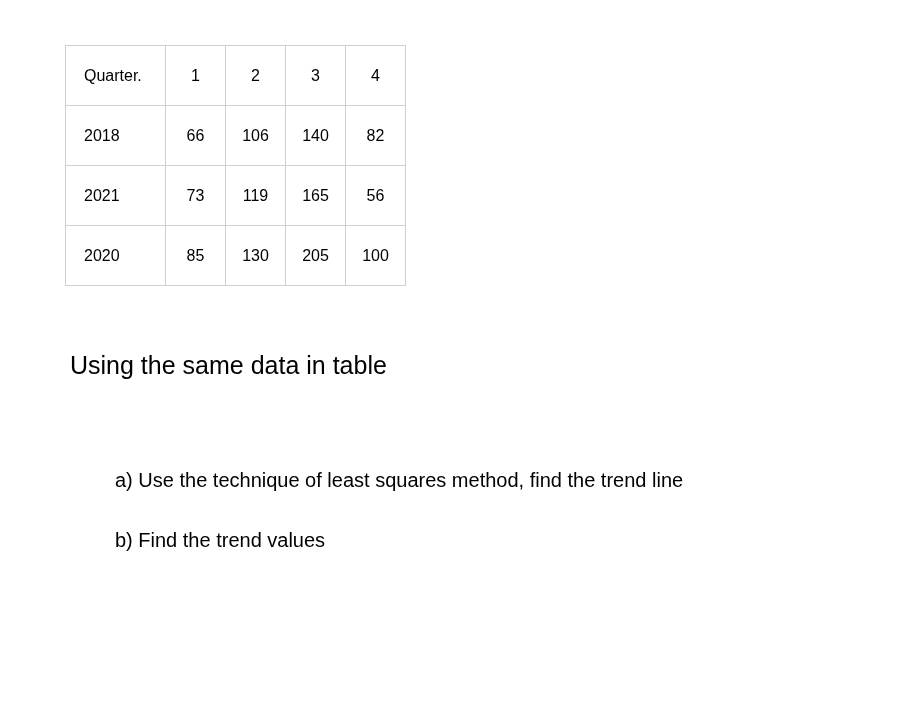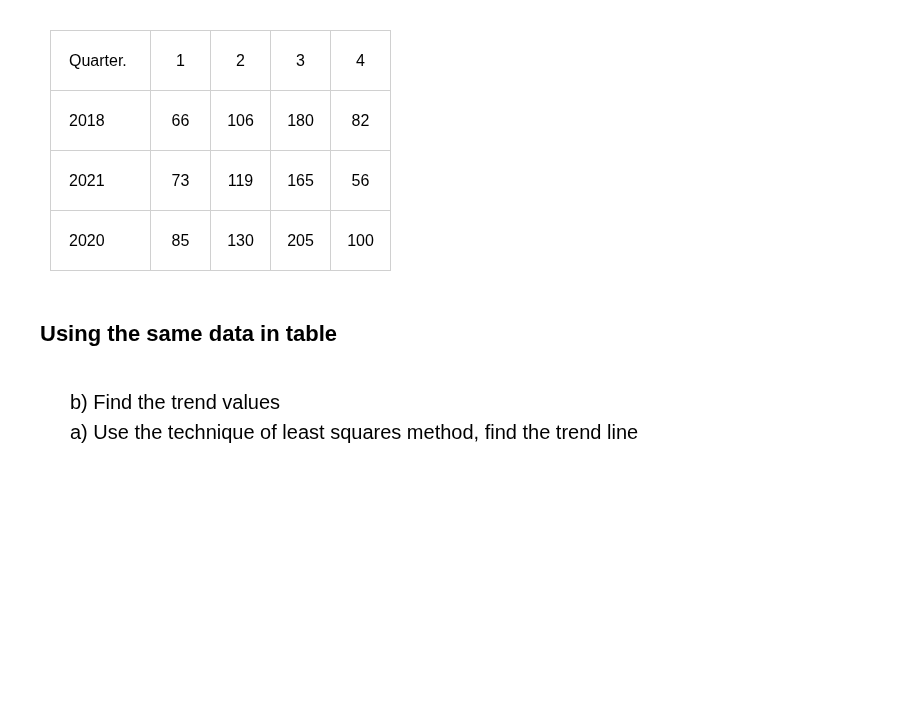--- a/index.html
+++ b/index.html
@@ -1,17 +1,17 @@
 <!DOCTYPE html>
 <html><head>
   <meta charset="utf-8">
   <style>
     * {
       margin: 0;
-      padding: 0;
+      padding: 15px;
       box-sizing: border-box;
     }
     body {
       font-family: Arial, Helvetica, sans-serif;
       background: #ffffff;
       width: 909px;
       height: 715px;
       padding: 0;
       color: #000000;
     }
@@ -30,24 +30,23 @@
       min-width: 60px;
       height: 60px;
     }
     td.row-header {
       text-align: left;
       padding-left: 18px;
       padding-right: 18px;
       min-width: 100px;
     }
     .intro-text {
-      font-size: 22px;
+      font-size: 25px;
       margin-bottom: 40px;
       margin-left: -10px;
-      font-weight: bold;
     }
     .questions {
       margin-left: 20px;
     }
     .question-line {
       font-size: 20px;
       line-height: 1.5;
     }
   </style>
 </head>
@@ -61,21 +60,21 @@
       <td class="row-header">Quarter.</td>
       <td>1</td>
       <td>2</td>
       <td>3</td>
       <td>4</td>
     </tr>
     <tr>
       <td class="row-header">2018</td>
       <td>66</td>
       <td>106</td>
-      <td>180</td>
+      <td>140</td>
       <td>82</td>
     </tr>
     <tr>
       <td class="row-header">2021</td>
       <td>73</td>
       <td>119</td>
       <td>165</td>
       <td>56</td>
     </tr>
     <tr>
@@ -84,17 +83,17 @@
       <td>130</td>
       <td>205</td>
       <td>100</td>
     </tr>
   </tbody>
     </table>
 
   <div class="intro-text">Using the same data in table</div>
 
   <div class="questions">
+    <div class="question-line">a) Use the technique of least squares method, find the trend line</div>
     <div class="question-line">b) Find the trend values</div>
-    <div class="question-line">a) Use the technique of least squares method, find the trend line</div>
   </div>
 
 </div>
 
 </body></html>

